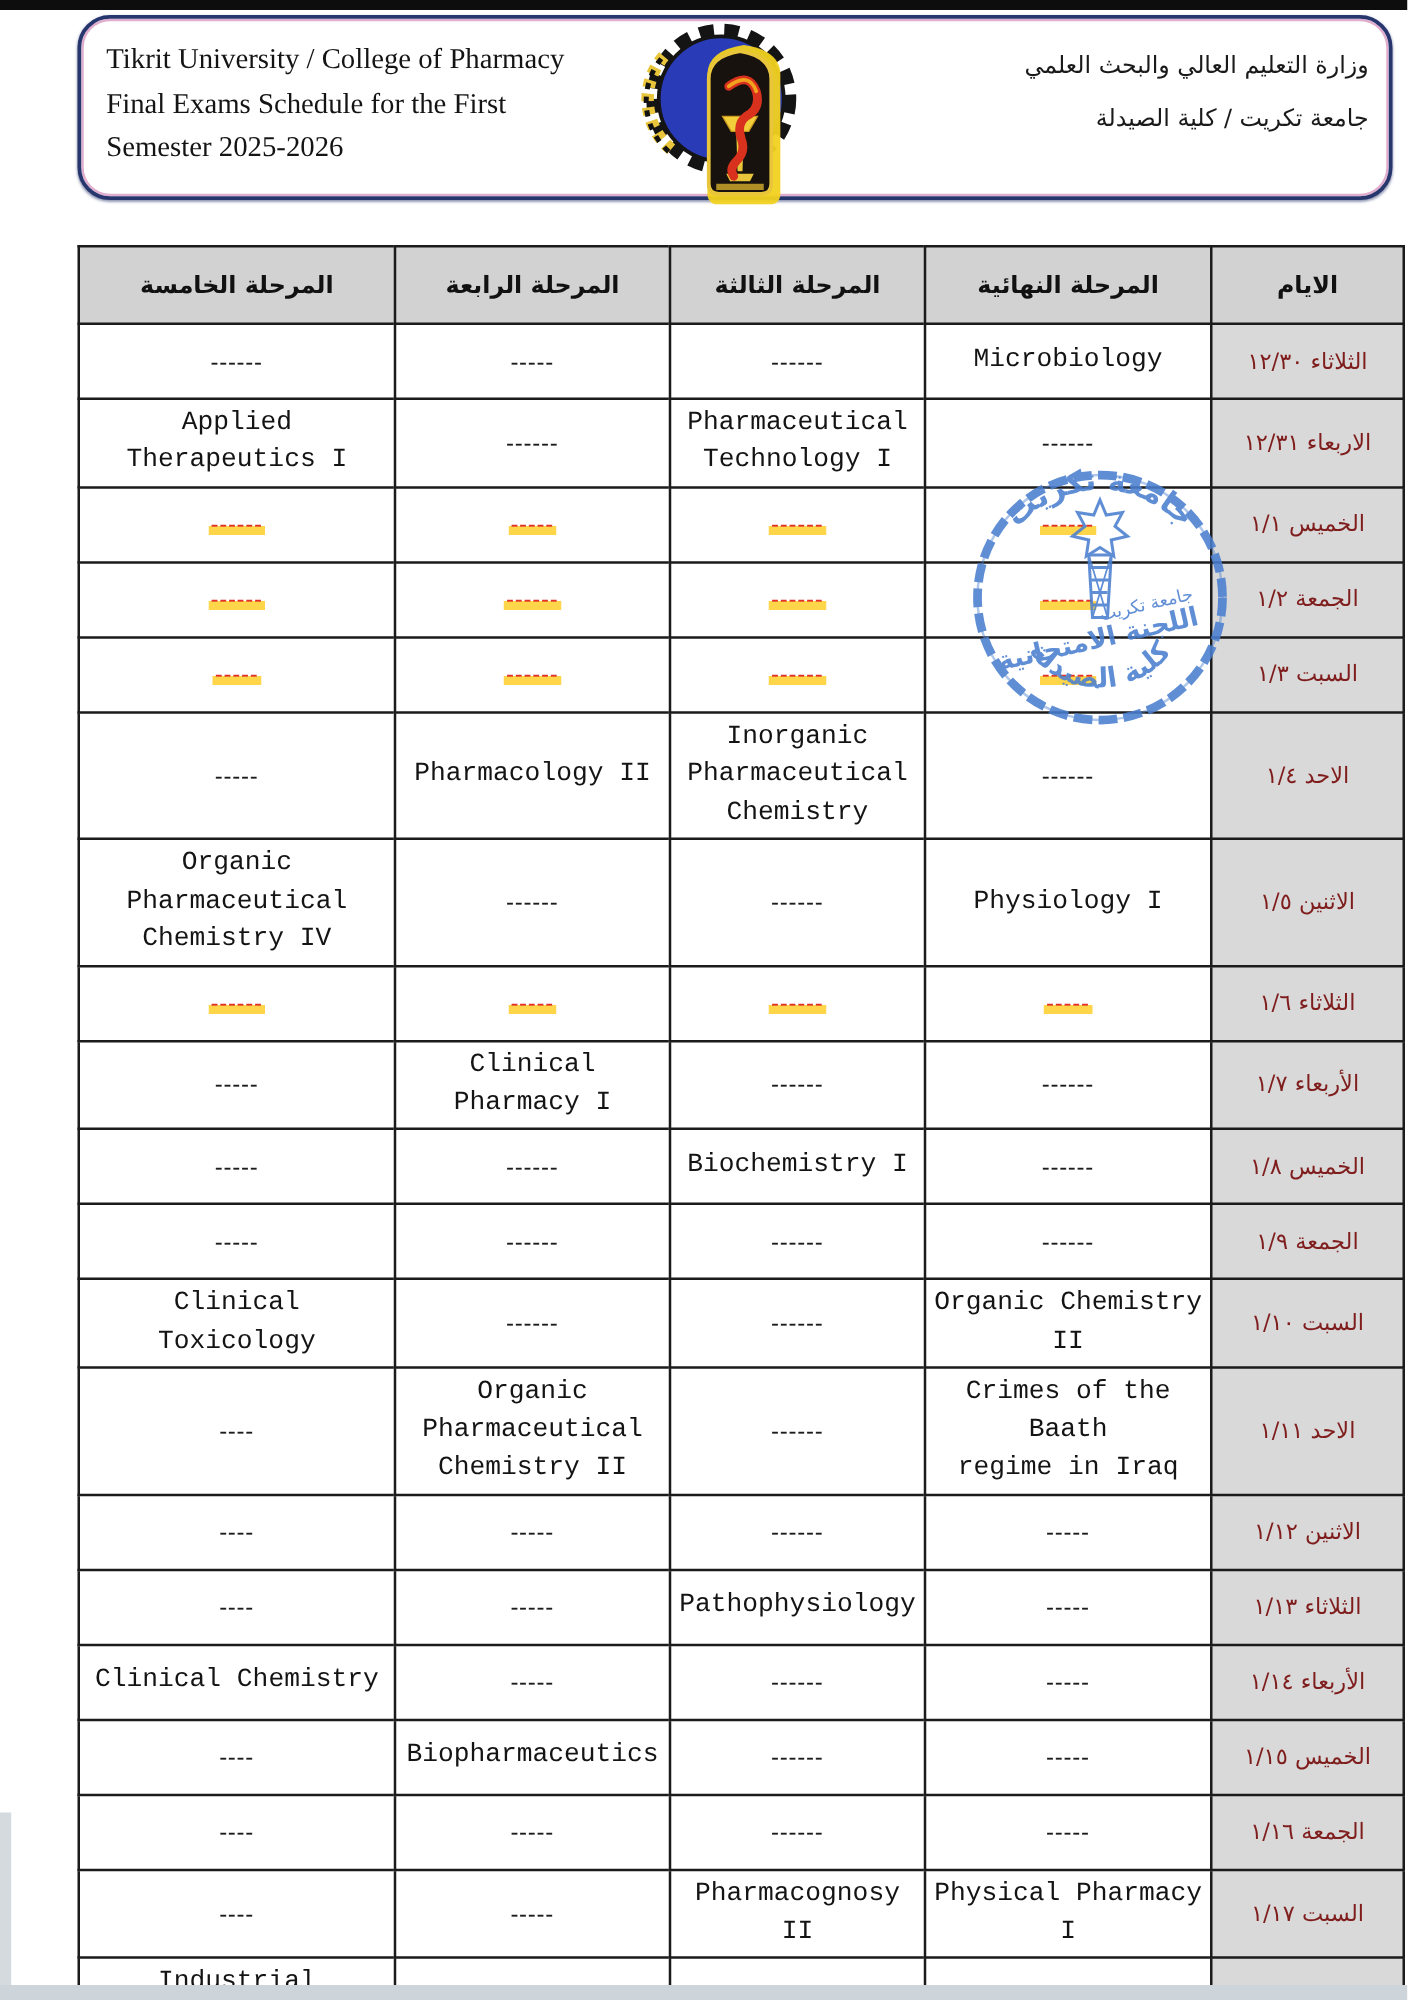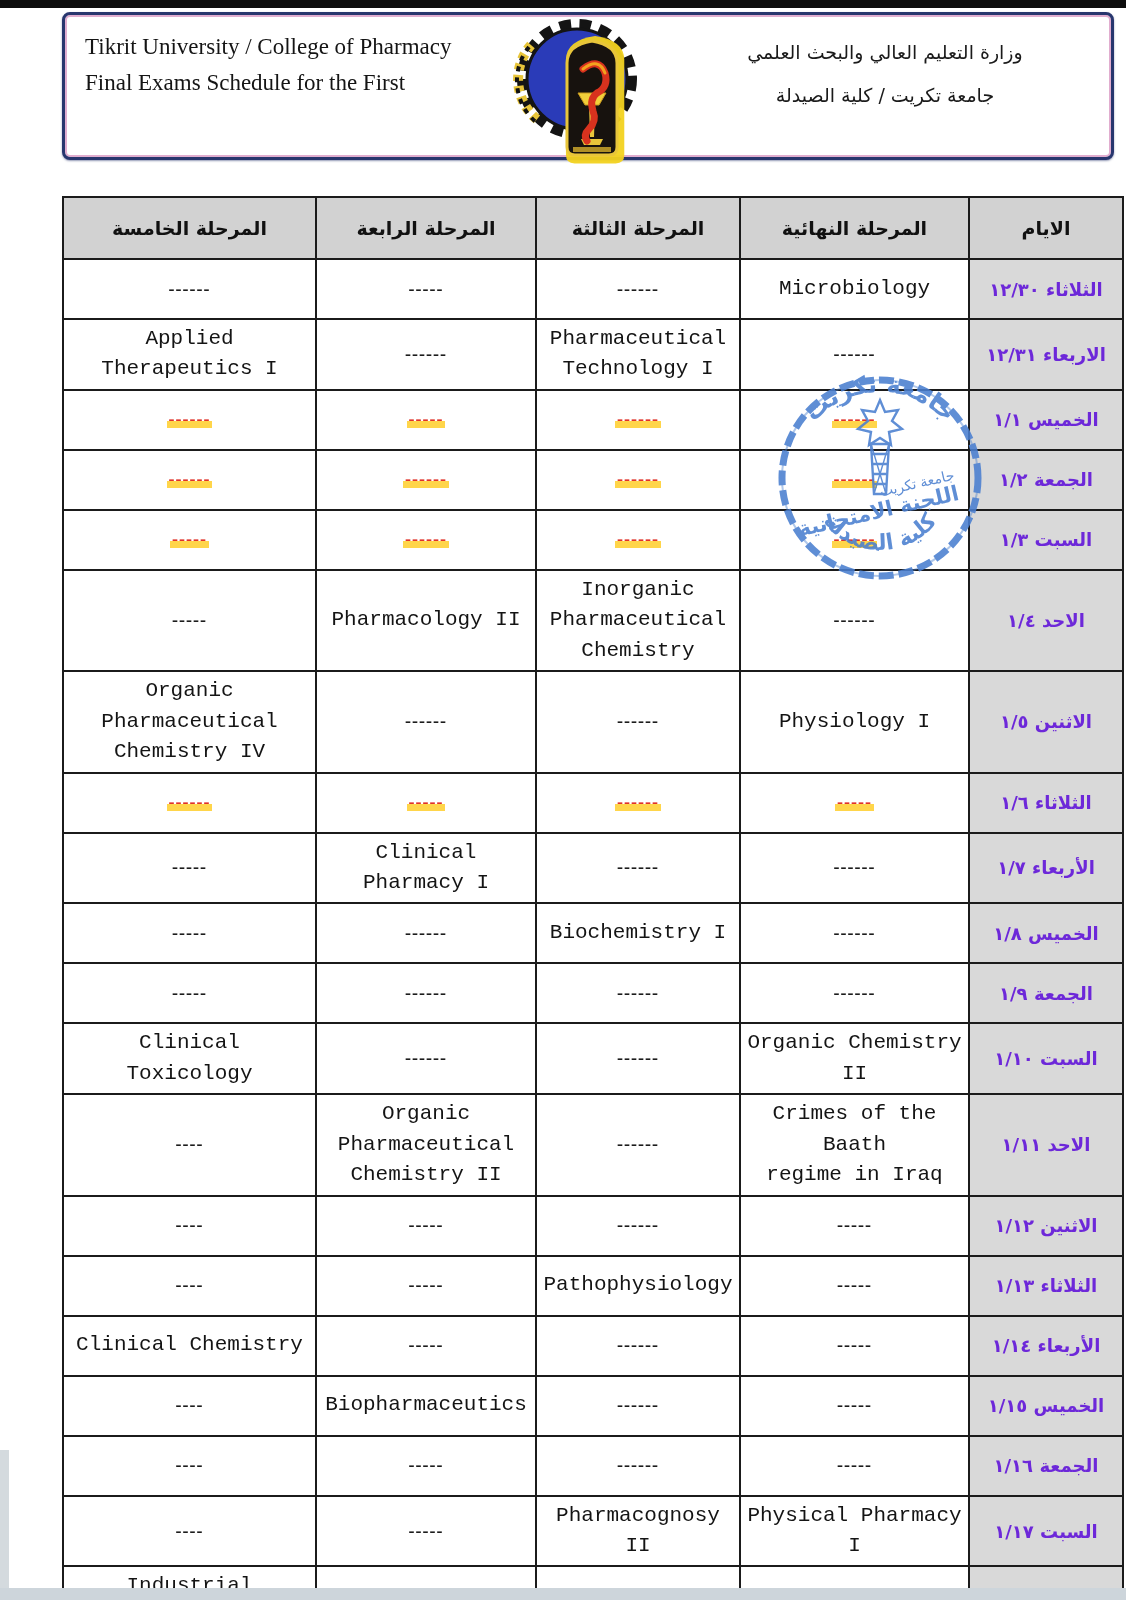--- a/index.html
+++ b/index.html
@@ -6,48 +6,48 @@
   html,body { width:1126px; height:1600px; background:#ffffff; overflow:hidden; }
   body { font-family:"DejaVu Sans", sans-serif; position:relative; }
 
   .top-bar { position:absolute; left:0; top:0; width:1126px; height:8px; background:#0d0d0d; }
   .bottom-strip { position:absolute; left:0; bottom:0; width:1126px; height:12px; background:#cdd5db; }
   .left-strip { position:absolute; left:0; top:1450px; width:9px; height:150px; background:#d4dade; }
 
   
   .header-box {
     position:absolute; left:62px; top:12px; width:1052px; height:148px;
-    border:3px solid #28366e; border-radius:8px;
+    border:3px solid #28366e; border-radius:26px;
     box-shadow: inset 0 0 0 2px rgba(196,92,160,0.5), 0 1px 2px rgba(40,54,110,0.5);
     background:#ffffff;
   }
   .header-english {
     position:absolute; left:20px; top:14px; width:400px;
     font-family:"Liberation Serif", serif; font-size:23px; color:#141414;
     line-height:1.55; direction:ltr;
   }
   .header-arabic {
     position:absolute; right:16px; top:16px; width:420px;
-    direction:rtl; text-align:center; font-size:19px; color:#1a1a1a; line-height:2.25;
+    direction:rtl; text-align:right; font-size:19px; color:#1a1a1a; line-height:2.25;
     font-family:"DejaVu Sans", sans-serif;
   }
   .logo { position:absolute; left:430px; top:2px; width:178px; height:162px; }
 
   
   table.schedule {
     position:absolute; left:62px; top:196px; width:1060px;
     border-collapse:collapse; direction:rtl; table-layout:fixed;
     background:#ffffff;
   }
   table.schedule td, table.schedule th { border:2px solid #1b1b1b; vertical-align:middle; text-align:center; }
   table.schedule th {
     background:#d2d2d2; height:62px; font-size:19px; font-weight:bold; color:#111;
   }
   td.day-cell {
-    background:#d9d9d9; font-weight:bold; font-size:18px; color:#6d28d9;
+    background:#d9d9d9; font-weight:normal; font-size:18px; color:#7f1d1d;
     height:60px; padding:4px 6px; white-space:nowrap;
   }
   td.subject-cell { background:#ffffff; height:60px; padding:4px 6px; }
   .subject {
     font-family:Liberation Mono, monospace; font-size:21px; color:#141414;
     white-space:pre-line; line-height:1.45; display:inline-block; direction:ltr; unicode-bidi:isolate;
   }
   .dash {
     font-family:"Liberation Serif", serif; font-weight:bold; font-size:18px;
     color:#1c1c1c; letter-spacing:1px; display:inline-block; direction:ltr;
@@ -63,20 +63,21 @@
 </style>
 </head>
 <body>
 
 <div class="top-bar"></div>
 
 <div class="header-box">
   <div class="header-english">
     <div>Tikrit University / College of Pharmacy</div>
     <div>Final Exams Schedule for the First</div>
+    <div>Semester 2025-2026</div>
   </div>
 
   <svg class="logo" viewBox="0 0 178 162" aria-hidden="true">
 
     <circle cx="82" cy="62" r="52" fill="none" stroke="#141414" stroke-width="16" stroke-dasharray="11 8"></circle>
 
     <circle cx="82" cy="62" r="50" fill="#2a3bb8" stroke="#141414" stroke-width="3"></circle>
 
     <path d="M 36 28 A 52 52 0 0 0 44 104" fill="none" stroke="#e8c53a" stroke-width="10" stroke-dasharray="6 5"></path>
     <path d="M 34 30 A 54 54 0 0 0 42 106" fill="none" stroke="#111" stroke-width="4" stroke-dasharray="5 6"></path>

